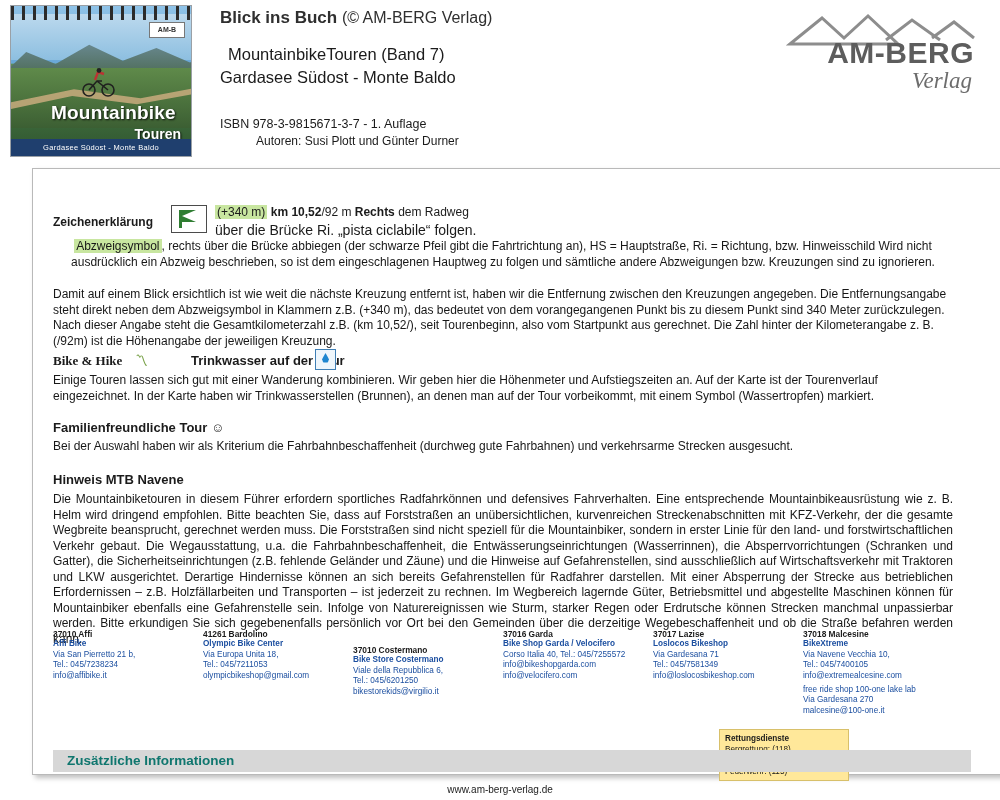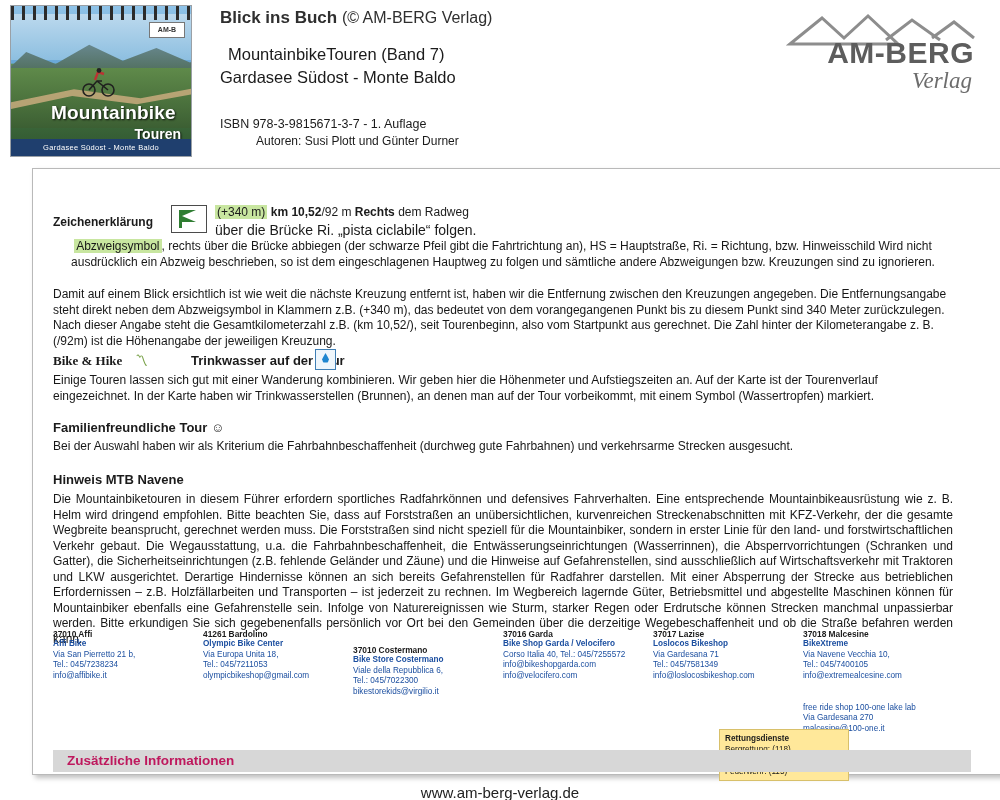--- a/index.html
+++ b/index.html
@@ -299,21 +299,21 @@
     font-size: 8.2px;
     line-height: 10.4px;
     color: #1c4fa0;
   }
   .shop .code {
     color: #1b1b1b;
     font-weight: bold;
     font-size: 8.4px;
   }
   .shop .nm { font-weight: bold; }
-  .shop .extra { margin-top: 22px; }
+  .shop .extra { margin-top: 4px; }
 
   .rettung {
     position: absolute;
     left: 676px; top: 552px;
     width: 118px;
     background: #ffe89a;
     border: 1px solid #d8c06a;
     padding: 3px 5px;
     font-size: 8.2px;
     line-height: 11px;
@@ -324,30 +324,30 @@
   .footer-band {
     position: absolute;
     left: 10px; top: 573px;
     width: 918px; height: 22px;
     background: #d7d7d7;
   }
   .footer-band span {
     position: absolute;
     left: 14px; top: 3px;
     font-size: 13.5px;
-    color: #be185d;
+    color: #0f766e;
     font-weight: bold;
   }
 
   .site-url {
     position: absolute;
     left: 0; top: 784px;
     width: 1000px;
     text-align: center;
-    font-size: 15px;
+    font-size: 10px;
     color: #222;
   }
 </style>
 </head>
 <body>
 
 <div class="header">
 
   <div class="book-cover">
     <div class="cover-sky"></div>
@@ -437,21 +437,21 @@
         <div class="code">41261 Bardolino</div>
         <div class="nm">Olympic Bike Center</div>
         <div>Via Europa Unita 18,</div>
         <div>Tel.: 045/7211053</div>
         <div>olympicbikeshop@gmail.com</div>
       </div>
       <div class="shop" style="left:300px; top:0;margin-top:16px;">
         <div class="code">37010 Costermano</div>
         <div class="nm">Bike Store Costermano</div>
         <div>Viale della Repubblica 6,</div>
-        <div>Tel.: 045/7022300</div>
+        <div>Tel.: 045/6201250</div>
         <div>bikestorekids@virgilio.it</div>
       </div>
       <div class="shop" style="left:450px; top:0;">
         <div class="code">37016 Garda</div>
         <div class="nm">Bike Shop Garda / Velociferо</div>
         <div>Corso Italia 40, Tel.: 045/7255572</div>
         <div>info@bikeshopgarda.com</div>
         <div>info@velocifero.com</div>
       </div>
       <div class="shop" style="left:600px; top:0;">

